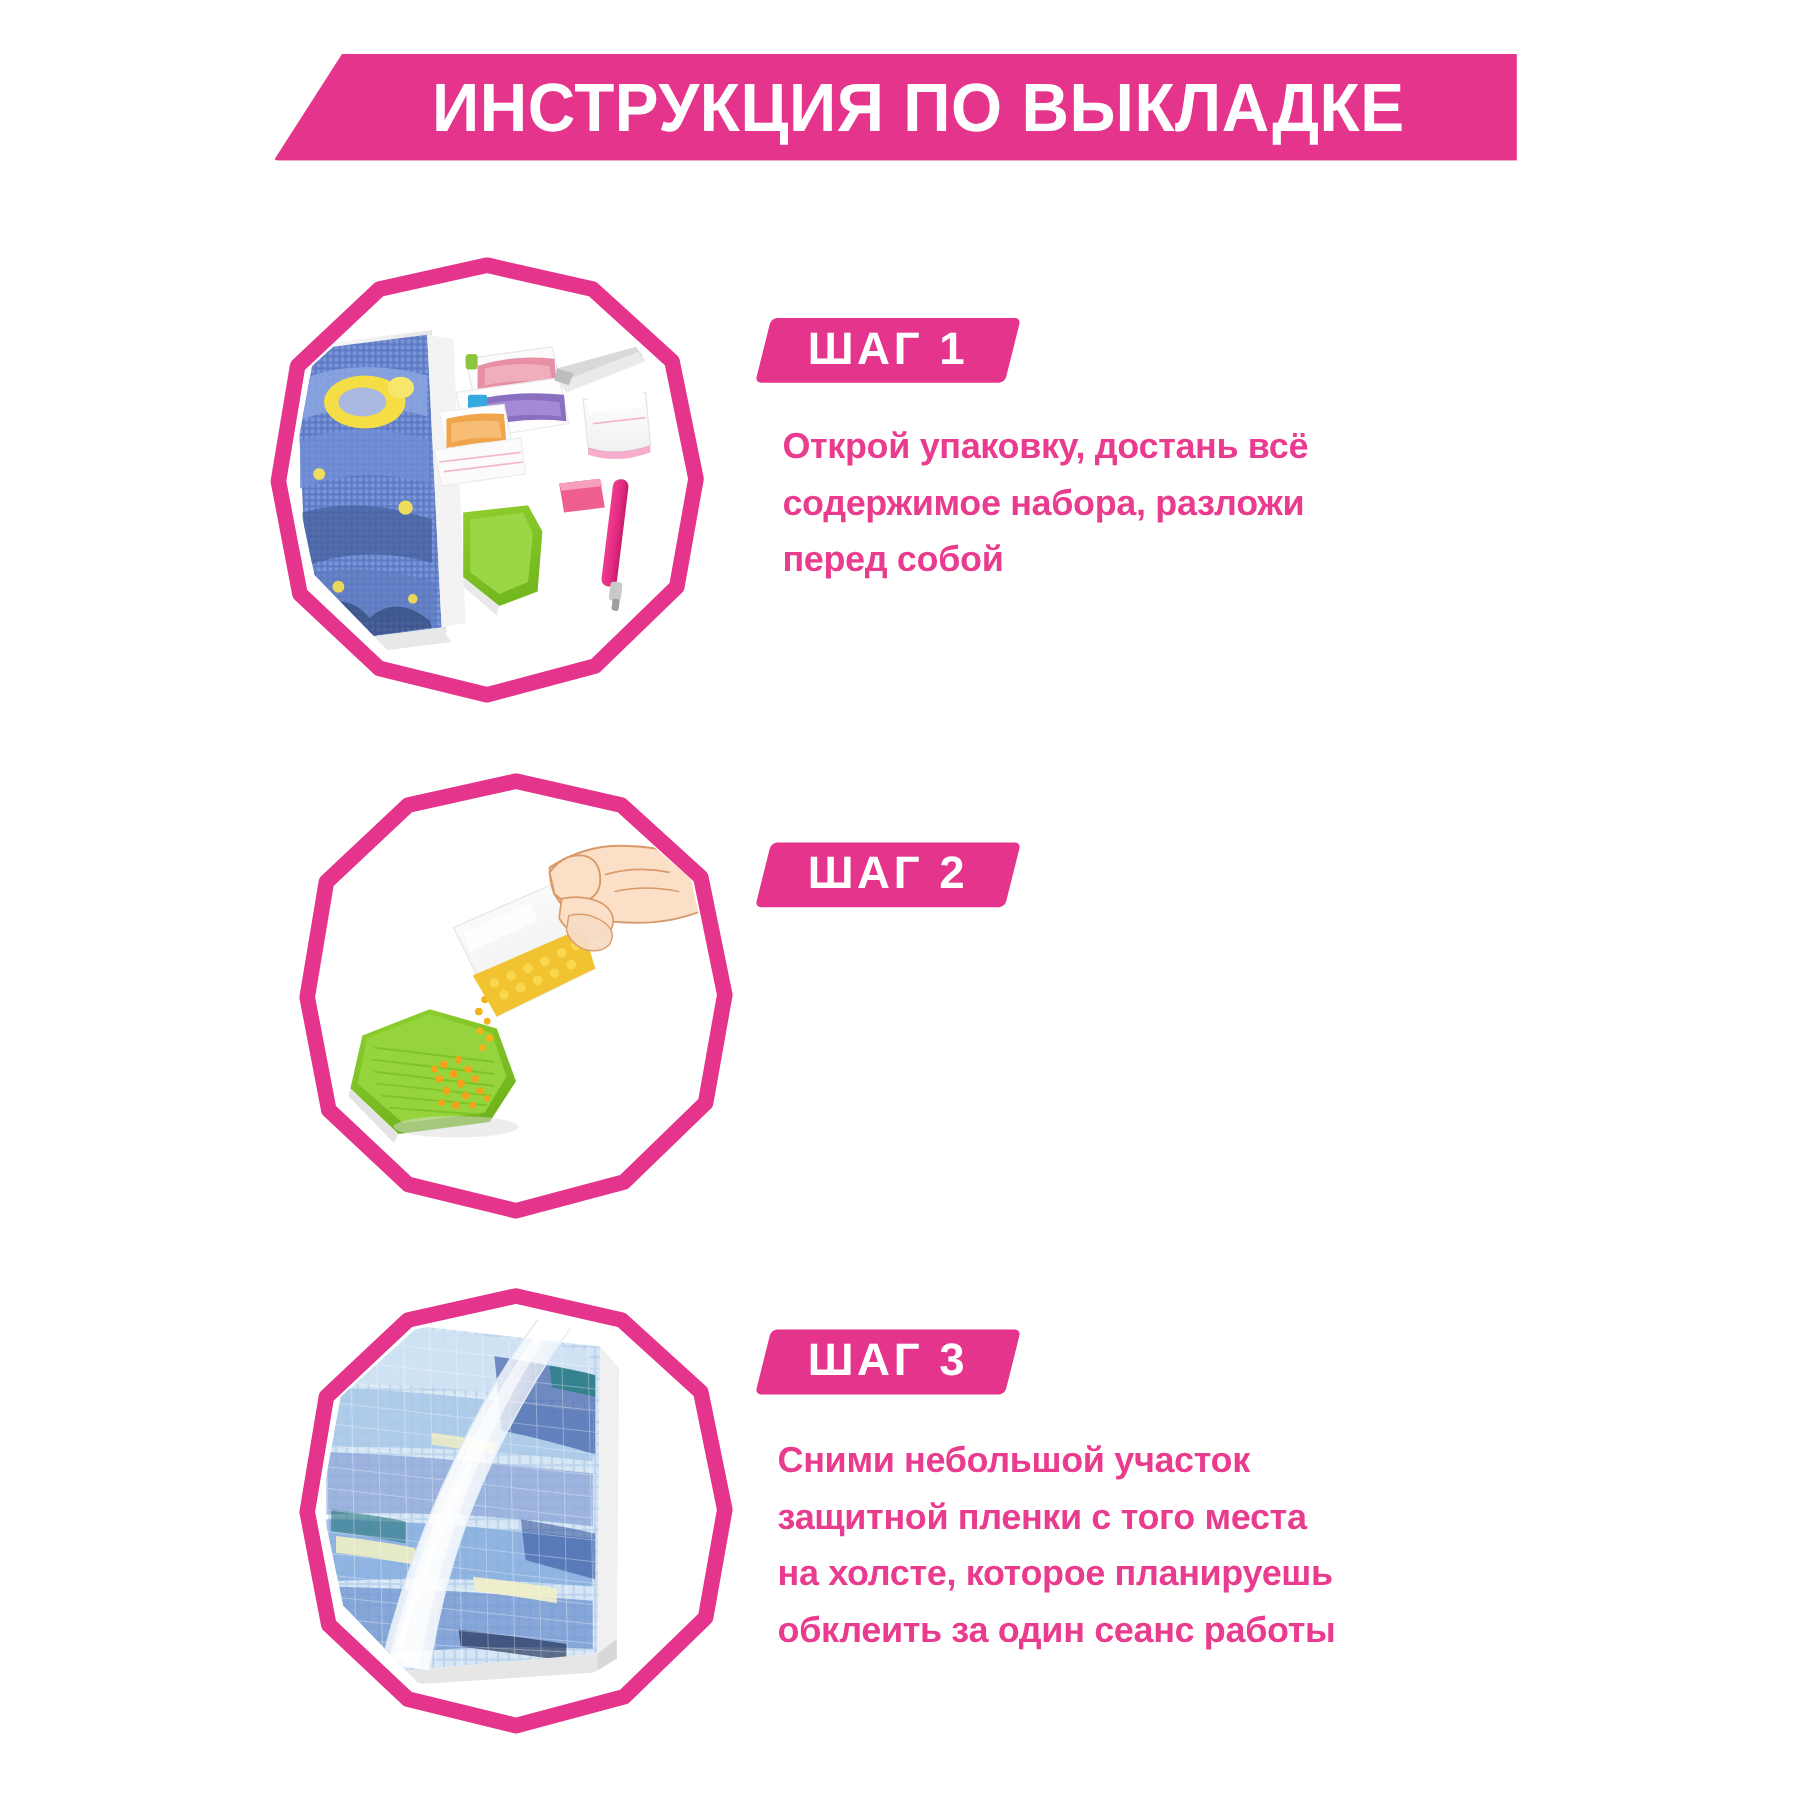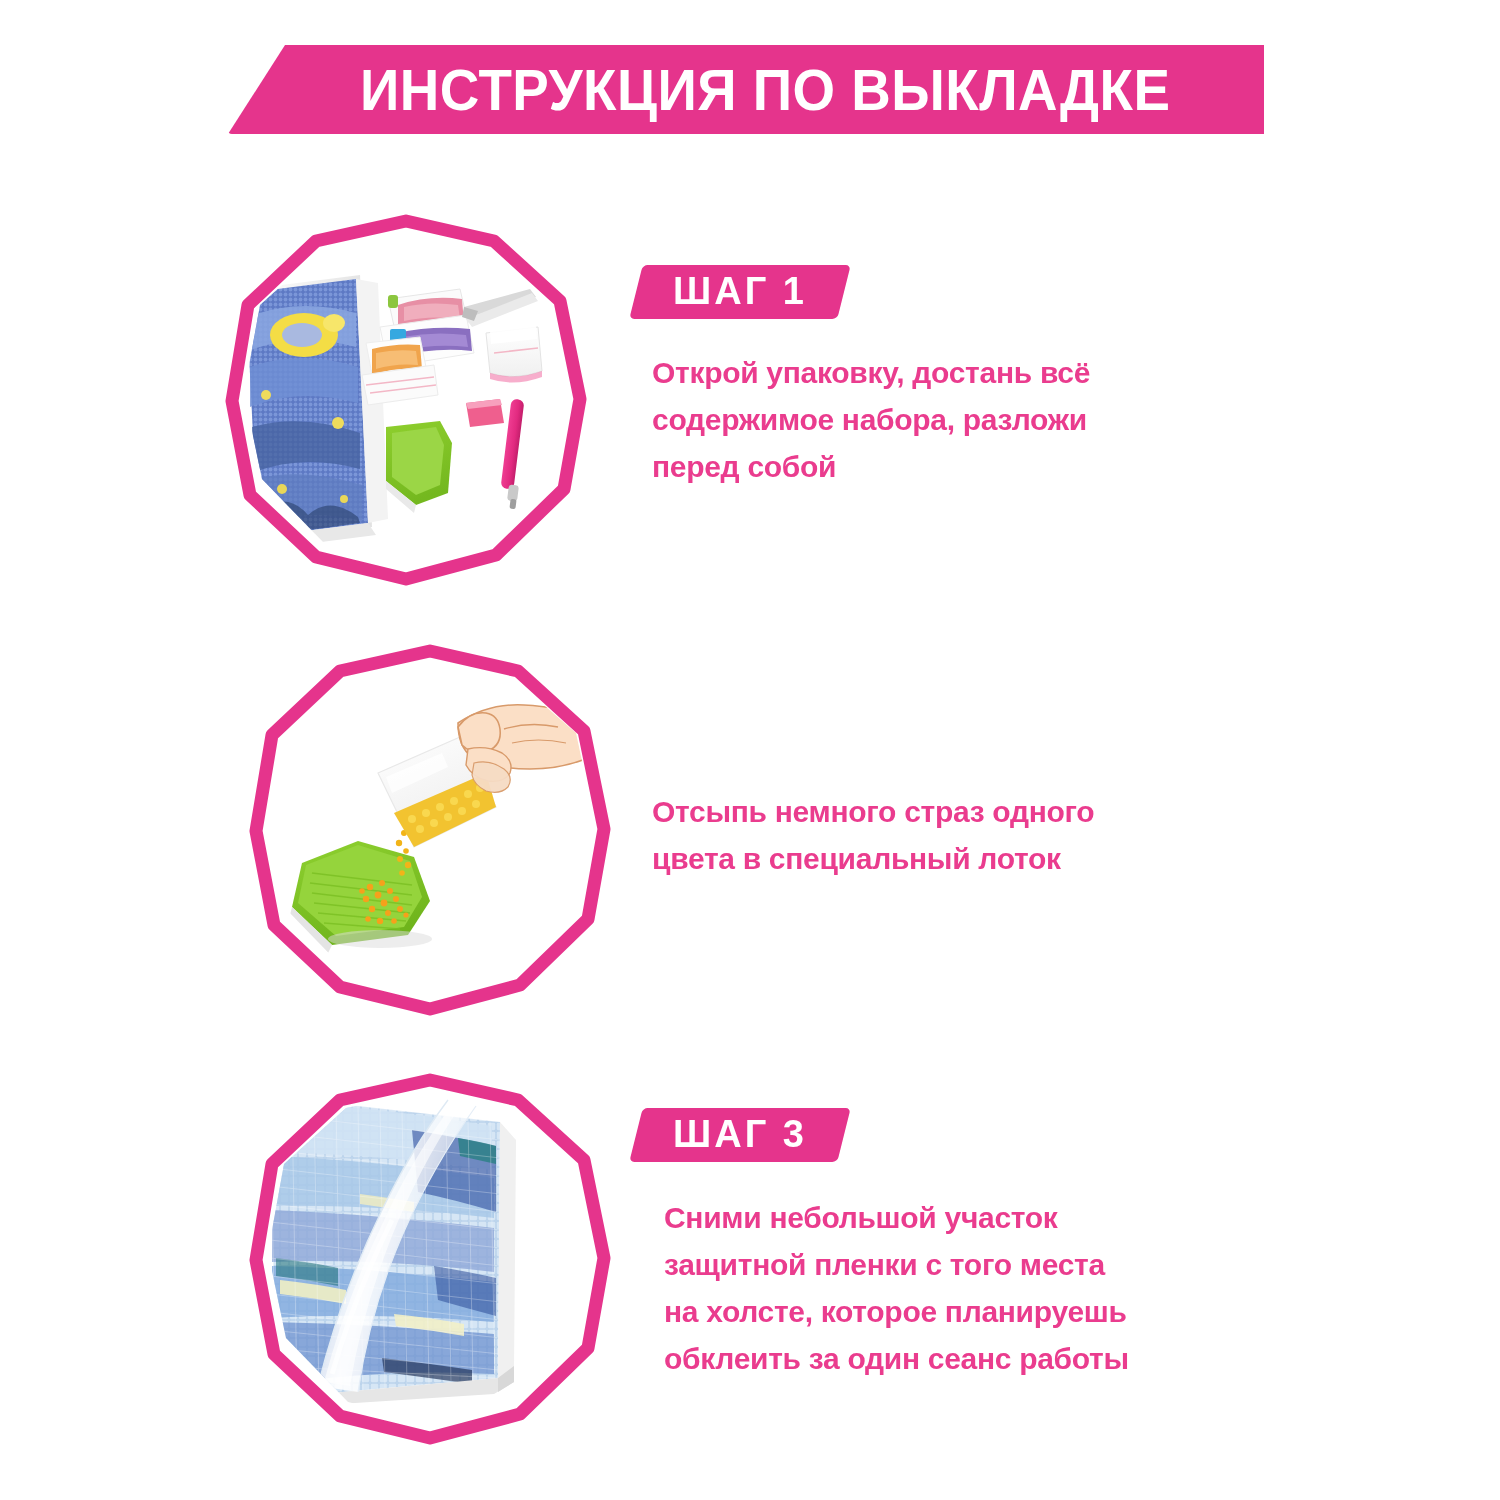--- a/index.html
+++ b/index.html
@@ -120,21 +120,21 @@
     color: #EA3C8E;
     font-family: "Liberation Sans", sans-serif;
     font-size: 30px;
     font-weight: 700;
     line-height: 47px;
     letter-spacing: -0.3px;
     white-space: pre-line;
   }
   .step-1 .step-text { left: 652px; top: 146px; width: 660px; }
   .step-2 .step-text { left: 652px; top: 153px; width: 660px; }
-  .step-3 .step-text { left: 664px; top: 134px; width: 680px; }
+  .step-3 .step-text { left: 648px; top: 134px; width: 680px; }
 </style>
 </head>
 <body>
 
 <div id="page">
 
   <div class="header-banner"></div>
   <div class="header-title">ИНСТРУКЦИЯ ПО ВЫКЛАДКЕ</div>
 
   <div class="step-row step-1">
@@ -355,23 +355,25 @@
               <path d="M250,86 Q276,80 304,86" stroke="#d89a6a" stroke-width="1.2" fill="none"></path>
             </g>
           </g>
         </svg>
       </div>
       <svg class="circle-ring" viewBox="0 0 368 378">
         <polygon points="184,10 272,30 338,90 358,188 342,278 274,344 184,368 94,346 28,284 10,190 26,94 94,30"></polygon>
       </svg>
     </div>
 
-
-    <div class="step-text">Отсыпь немного страз одного
-цвета в специальный лоток</div>
+    <div class="badge-holder">
+      <div class="step-badge"></div>
+      <div class="step-badge-label">ШАГ  2</div>
+    </div>
+
   </div>
 
   <div class="step-row step-3">
 
     <div class="circle-wrap">
       <div class="circle-art">
         <svg viewBox="0 0 336 346" width="336" height="346">
           <defs>
             <clipPath id="clip3">
               <polygon points="168,4 252,22 314,76 332,160 318,246 256,312 168,336 86,316 24,252 6,166 22,78 84,22"></polygon>

